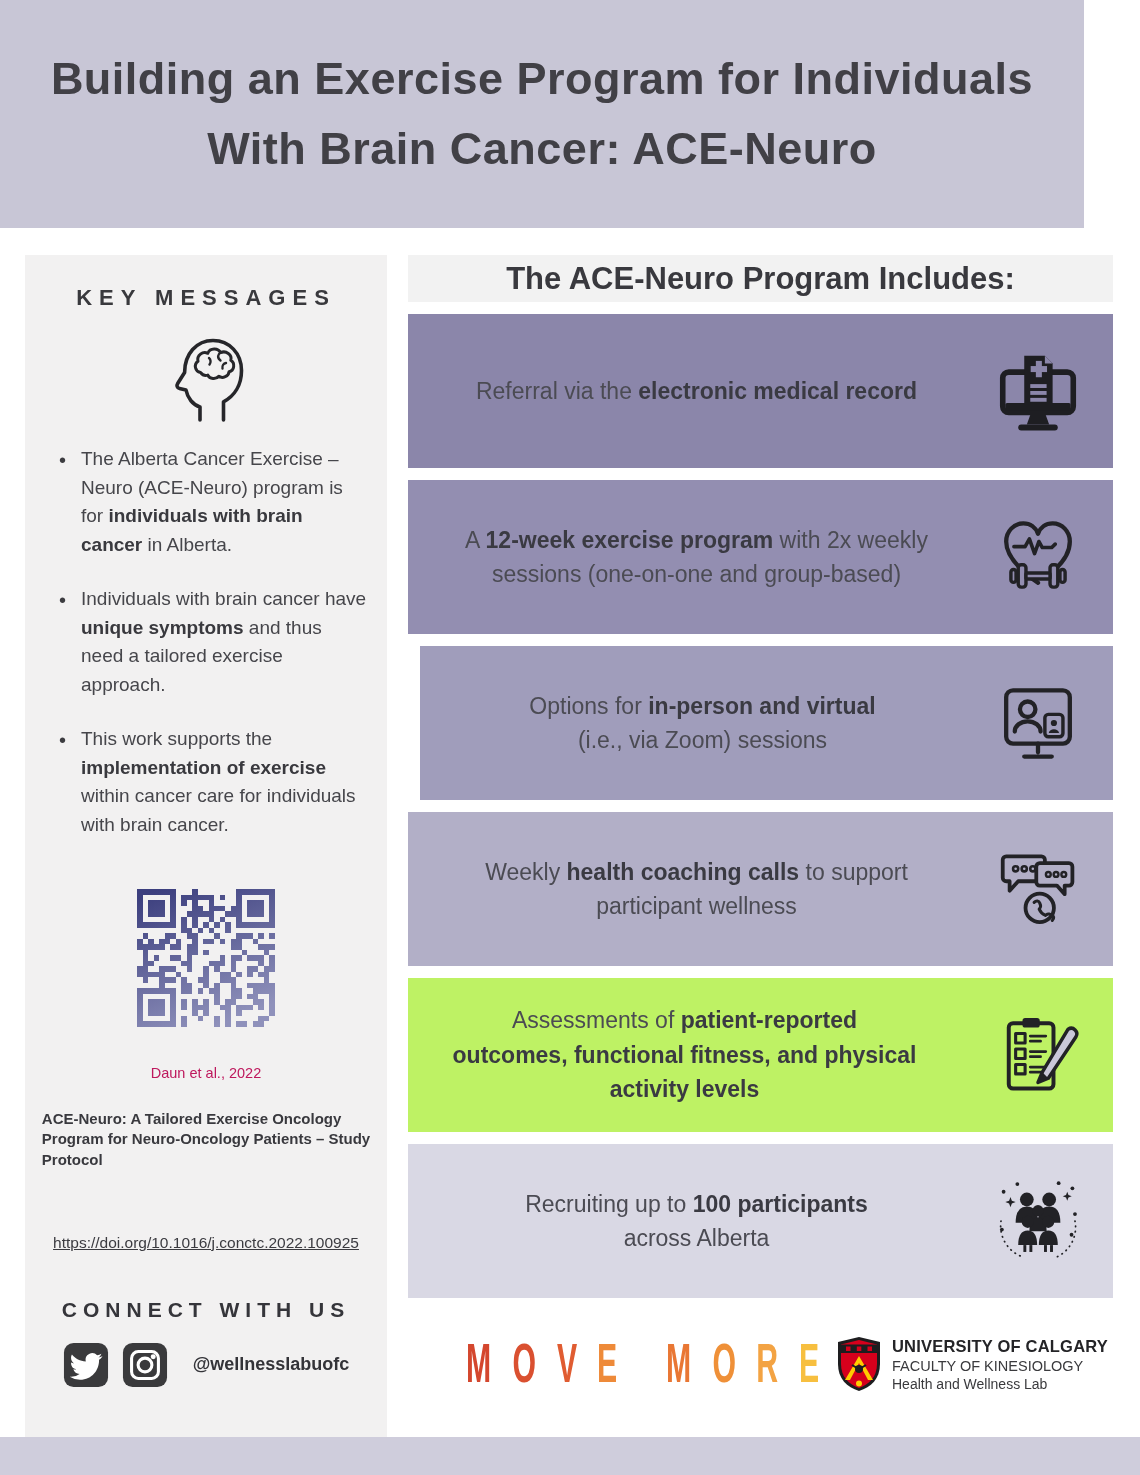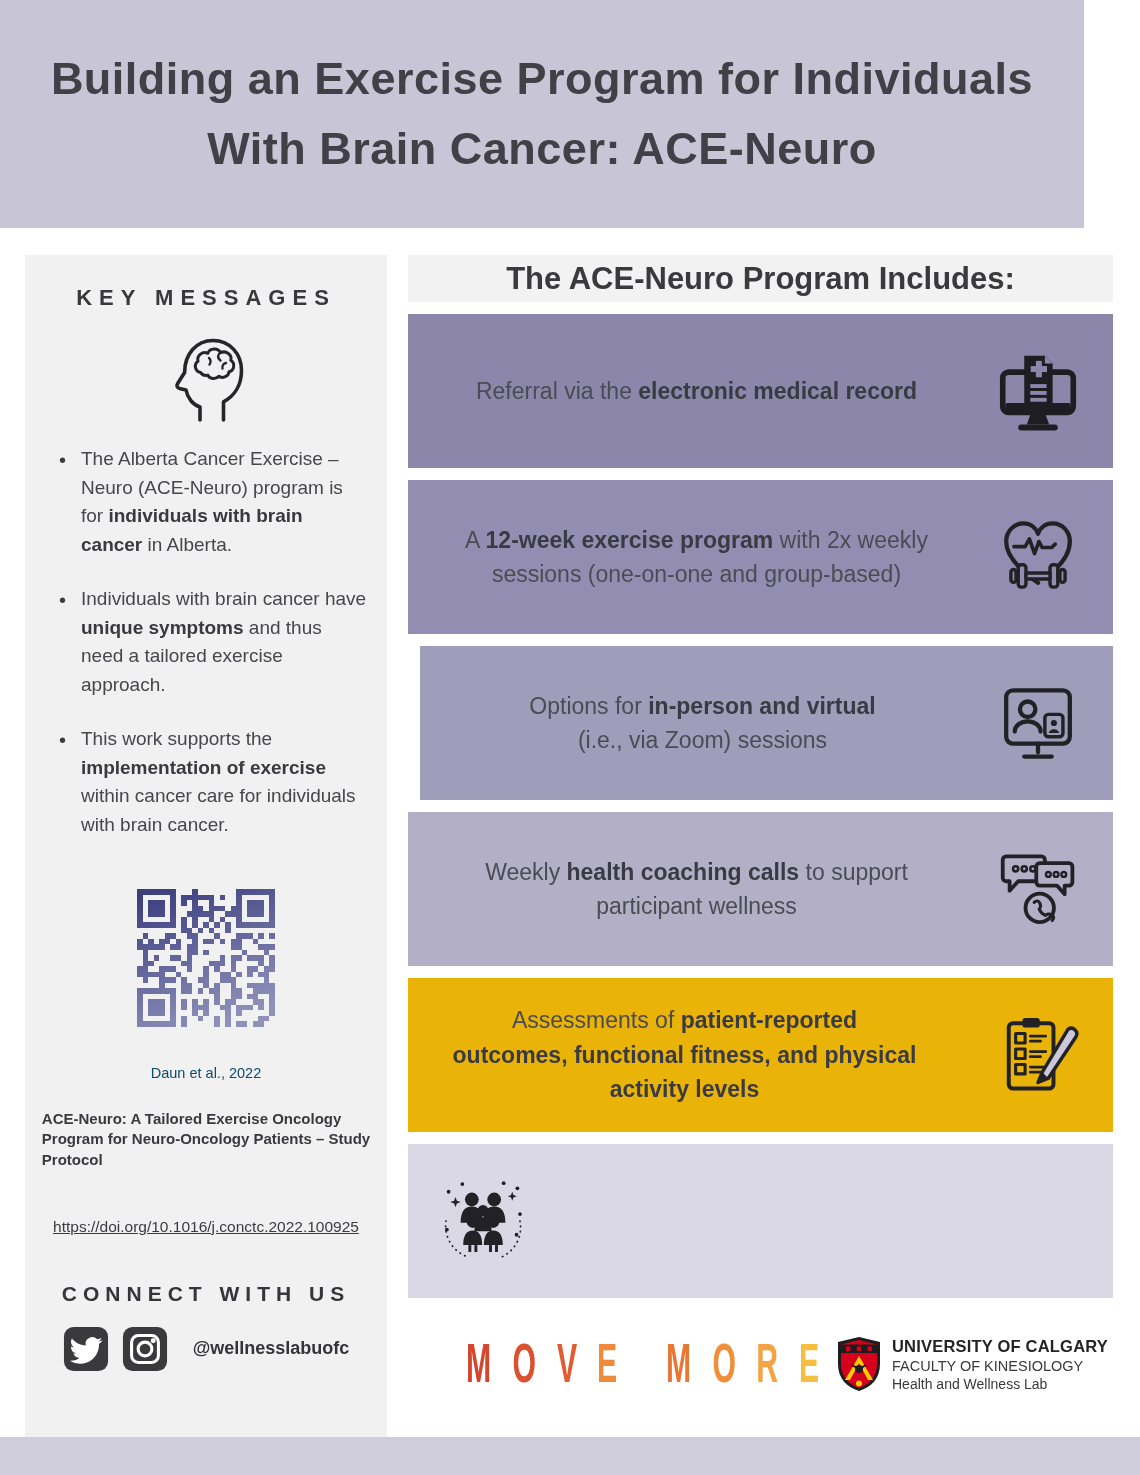--- a/index.html
+++ b/index.html
@@ -15,24 +15,24 @@
   .sidebar{position:absolute;left:25px;top:255px;width:362px;height:1410px;background:#f2f1f1;
            display:flex;flex-direction:column;align-items:center;}
   .km-heading{margin-top:30px;font-size:22px;font-weight:700;letter-spacing:7px;color:#39393d;text-align:center;}
   .head-icon-wrap{margin-top:16px;}
   .km-list{list-style:none;margin:14px 0 0 0;padding:0 20px 0 34px;}
   .km-list li{position:relative;padding-left:22px;margin-bottom:26px;font-size:19px;line-height:1.5;color:#46464b;}
   .km-list li::before{content:"•";position:absolute;left:0;top:0;font-size:20px;color:#3c3c40;}
   .km-list b{color:#39393e;}
   .qr-wrap{margin-top:24px;width:138px;height:138px;}
   .qr-wrap svg{width:138px;height:138px;display:block;}
-  .qr-caption{margin-top:38px;font-size:14.5px;color:#0c4a6e;text-align:center;}
+  .qr-caption{margin-top:38px;font-size:14.5px;color:#be185d;text-align:center;}
   .citation{margin-top:28px;font-size:15px;font-weight:700;color:#39393e;line-height:1.35;white-space:pre-line;padding:0 14px;}
   .journal{margin-top:34px;font-size:14.5px;color:#3f3f44;text-align:center;line-height:1.5;white-space:pre-line;}
-  .doi-link{margin-top:48px;font-size:15.5px;color:#3b3b40;text-decoration:underline;text-align:center;}
+  .doi-link{margin-top:64px;font-size:15.5px;color:#3b3b40;text-decoration:underline;text-align:center;}
   .connect-heading{margin-top:46px;font-size:21px;font-weight:700;letter-spacing:6px;color:#35353a;text-align:center;}
   .social-row{margin-top:20px;display:flex;align-items:center;gap:13px;}
   .social-row svg{display:block;}
   .social-handle{font-size:18px;font-weight:700;color:#333338;margin-left:12px;}
   .url-bar{position:absolute;left:0;bottom:0;width:100%;height:63px;background:#909093;
            display:flex;align-items:center;justify-content:center;}
   .url-bar span{color:#f2f2f2;font-size:11.5px;letter-spacing:4px;}
 
   
   .main{position:absolute;left:408px;top:255px;width:705px;}
@@ -502,41 +502,43 @@
           <path d="M52,20 h34 a4,4 0 0 1 4,4 v18 a4,4 0 0 1 -4,4 h-5 v10 l-9,-10 H52 a4,4 0 0 1 -4,-4 V24 a4,4 0 0 1 4,-4 z" fill="#b2afc7"></path>
           <circle cx="62" cy="33" r="2.8" stroke-width="2.8"></circle>
             <circle cx="71" cy="33" r="2.8" stroke-width="2.8"></circle>
             <circle cx="80" cy="33" r="2.8" stroke-width="2.8"></circle>
           <circle cx="52" cy="72" r="16.5" fill="#b2afc7"></circle>
           <path d="M45.5,65.5 c2.5,-2.5 5.5,-2 6.5,0.8 l1,3 c0.5,1.8 -0.8,3 -1.6,4.2 c1.4,3.4 3.8,5.8 7.2,7.2 c1.2,-0.8 2.4,-2.1 4.2,-1.6 l3,1 c2.8,1 3.3,4 0.8,6.5" stroke-width="3.6"></path>
         </svg>
       </div>
     </div>
 
-    <div class="program-row" style="background: #eab308; gap: 24px;">
+    <div class="program-row" style="background: #bef264; gap: 24px;">
       <div class="row-text"><span>Assessments of </span><b>patient-reported
 outcomes, functional fitness, and physical
 activity levels</b><span></span></div>
       <div class="row-icon">
         <svg viewBox="0 0 100 100" fill="none" stroke="#222226" stroke-width="4.6" stroke-linecap="round" stroke-linejoin="round">
           <rect x="16" y="13" width="52" height="76" rx="5"></rect>
           <rect x="32" y="7" width="20" height="11" rx="3" fill="#222226" stroke="none"></rect>
           <rect x="24" y="25" width="11" height="11" stroke-width="3.6"></rect>
           <path d="M41,28 h18 M41,34 h12" stroke-width="3.2"></path>
           <rect x="24" y="43" width="11" height="11" stroke-width="3.6"></rect>
           <path d="M41,46 h18 M41,52 h12" stroke-width="3.2"></path>
           <rect x="24" y="61" width="11" height="11" stroke-width="3.6"></rect>
           <path d="M41,64 h18 M41,70 h12" stroke-width="3.2"></path>
           <path d="M85,20 a6.5,6.5 0 0 1 9,9 L62,77 l-12,5 5,-12 Z" fill="#cac8d9" stroke-width="4"></path>
           <path d="M55,70 l-5,12 12,-5 z" fill="#222226" stroke="none"></path>
         </svg>
       </div>
     </div>
 
     <div class="program-row" style="background: rgb(217, 216, 228);">
+      <div class="row-text"><span>Recruiting up to </span><b>100 participants</b><span>
+across Alberta</span></div>
       <div class="row-icon">
         <svg viewBox="0 0 100 100" fill="#222226" stroke="none">
           <circle cx="37" cy="25" r="8"></circle>
             <circle cx="63" cy="25" r="8"></circle>
           <path d="M24,52 q0,-19 13,-19 q13,0 13,19 z"></path>
             <path d="M50,52 q0,-19 13,-19 q13,0 13,19 z"></path>
           <circle cx="50" cy="38" r="6.5"></circle>
             <path d="M40,62 q0,-16 10,-16 q10,0 10,16 z"></path>
           <circle cx="38" cy="51" r="7"></circle>
             <circle cx="62" cy="51" r="7"></circle>

